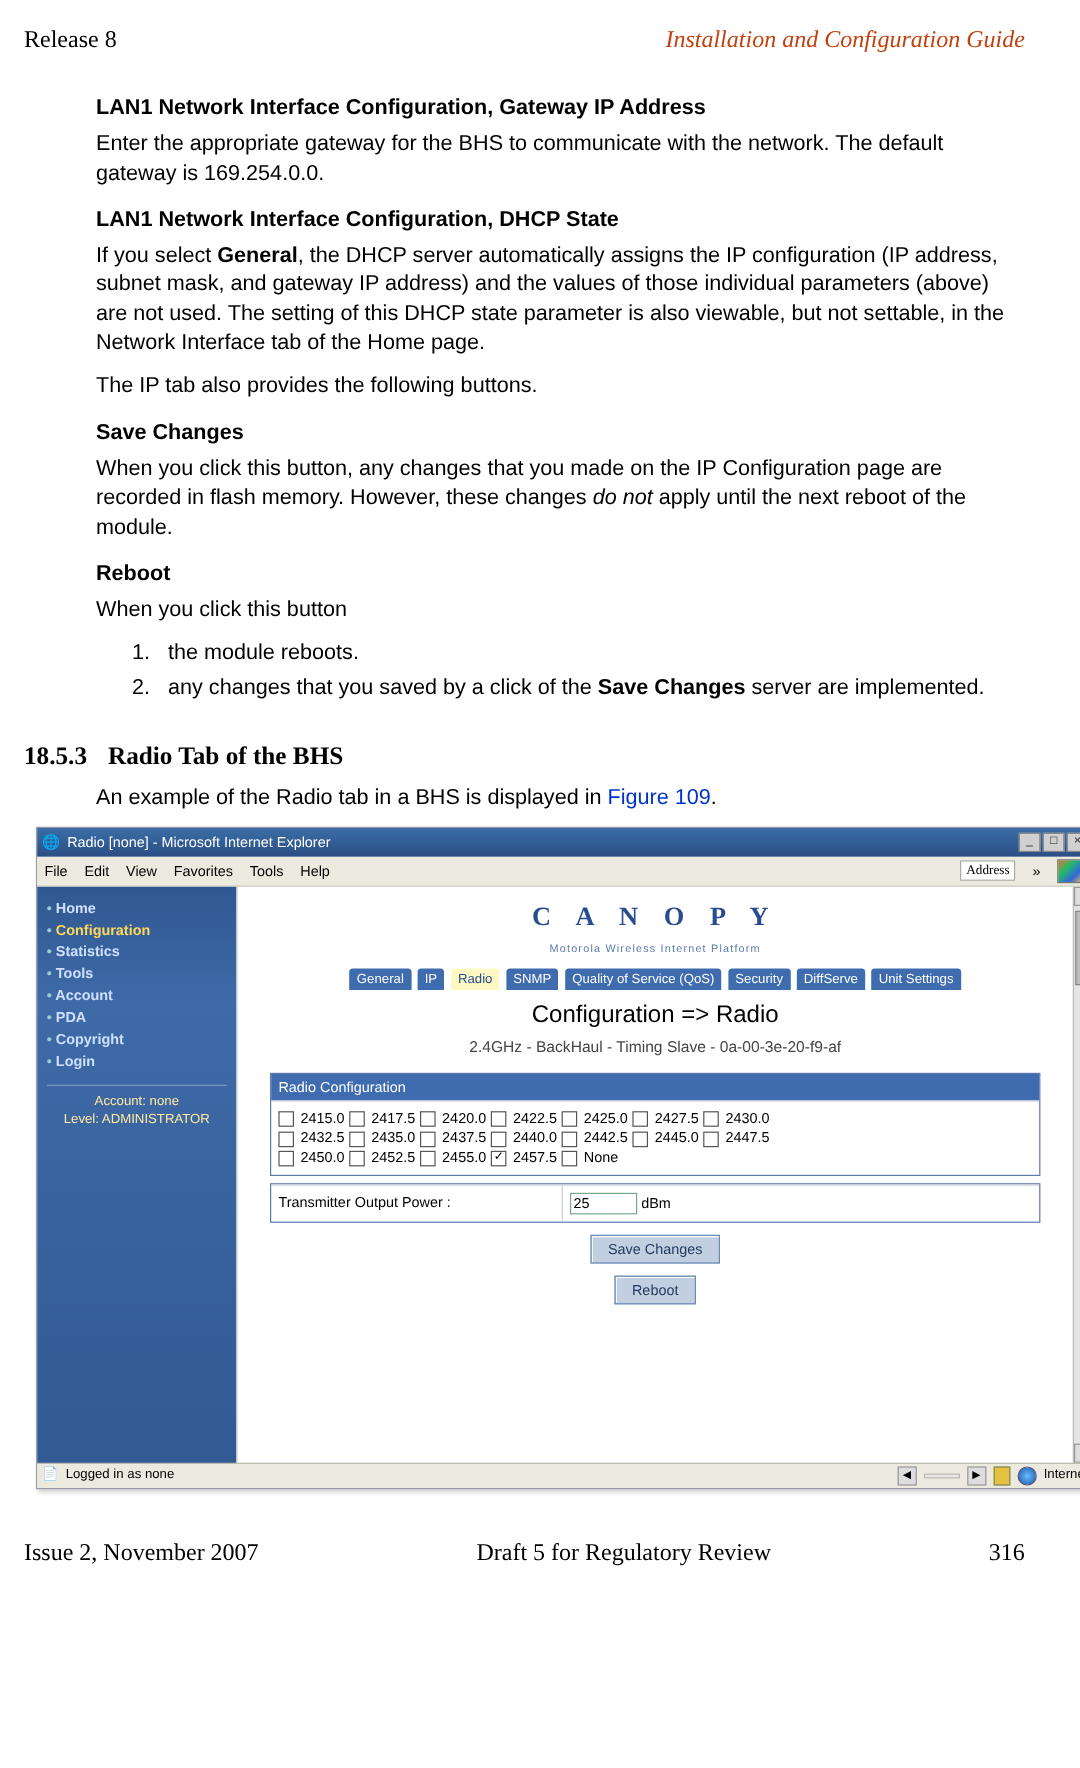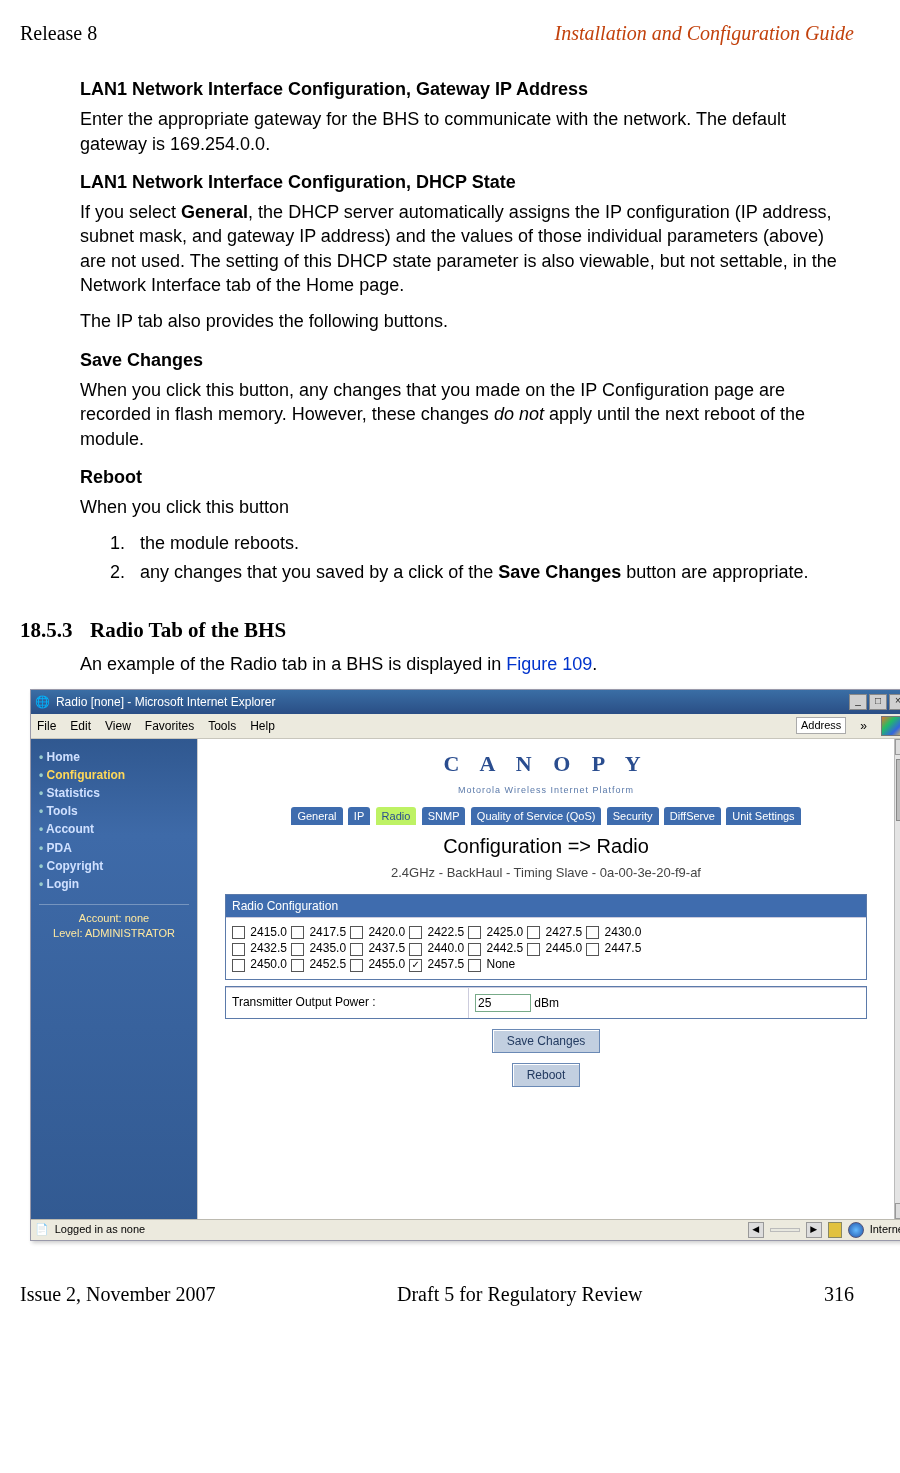--- a/index.html
+++ b/index.html
@@ -116,20 +116,21 @@
     gap: 14px;
     align-items: center;
     border-bottom: 1px solid #c8c6bc;
   }
   .menubar .spacer { flex: 1; }
   .addr-label {
     background: #fff;
     border: 1px solid #aaa;
     padding: 0 4px;
     font-size: 11px;
+    font-family: Liberation Serif, serif;
   }
   .flag-icon {
     width: 22px;
     height: 18px;
     background: linear-gradient(135deg,#d73,#2b6,#36d,#fc3);
     border: 1px solid #777;
   }
   .content-row {
     display: flex;
     background: #fff;
@@ -208,21 +209,21 @@
   }
   .tabs span {
     display: inline-block;
     background: #3e6cae;
     padding: 2px 6px;
     margin: 0 1px;
     border-radius: 3px 3px 0 0;
     font-size: 11px;
   }
   .tabs span.sel {
-    background: #bef264;
+    background: #fef9c3;
     color: #2a4d8f;
   }
   .page-title {
     font-size: 20px;
     margin: 8px 0 4px;
   }
   .device-line {
     font-size: 13px;
     color: #444;
     margin-bottom: 12px;
@@ -328,21 +329,21 @@
     <div class="para">
       <span>When you click this button, any changes that you made on the IP Configuration page are recorded in flash memory. However, these changes </span><span class="italic">do not</span><span> apply until the next reboot of the module.</span>
     </div>
 
     <div class="h3">Reboot</div>
     <div class="para">When you click this button</div>
 
     <ol class="numlist">
       <li>the module reboots.</li>
       <li>
-        <span>any changes that you saved by a click of the </span><span class="bold">Save Changes</span><span> button are appropriate.</span>
+        <span>any changes that you saved by a click of the </span><span class="bold">Save Changes</span><span> server are implemented.</span>
       </li>
     </ol>
 
   </div>
 
   <div class="section-heading">
     <span class="num">18.5.3</span><span>Radio Tab of the BHS</span>
   </div>
 
   <div class="body-content" style="padding-top:2px;">

